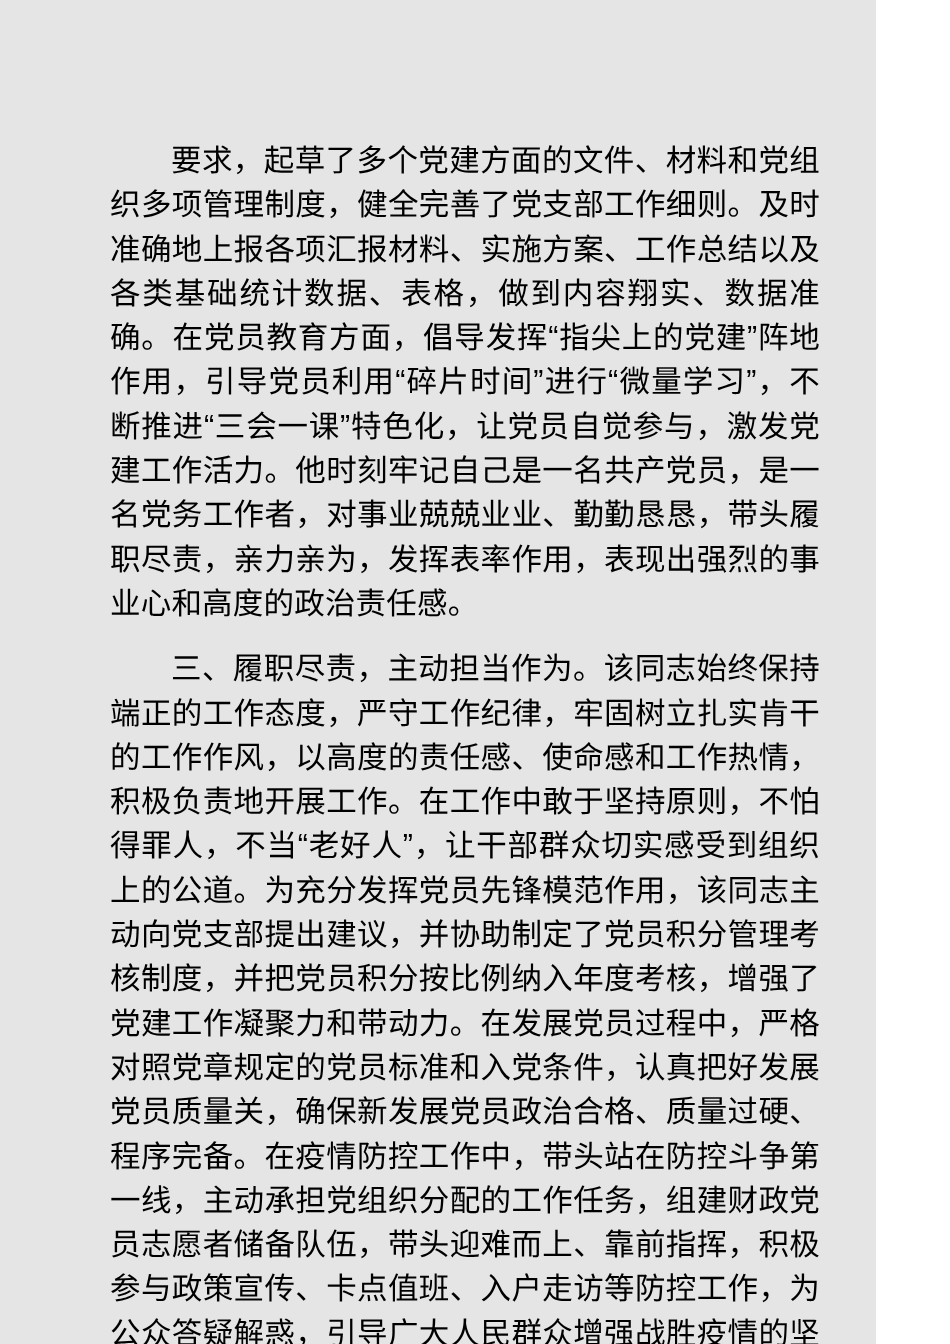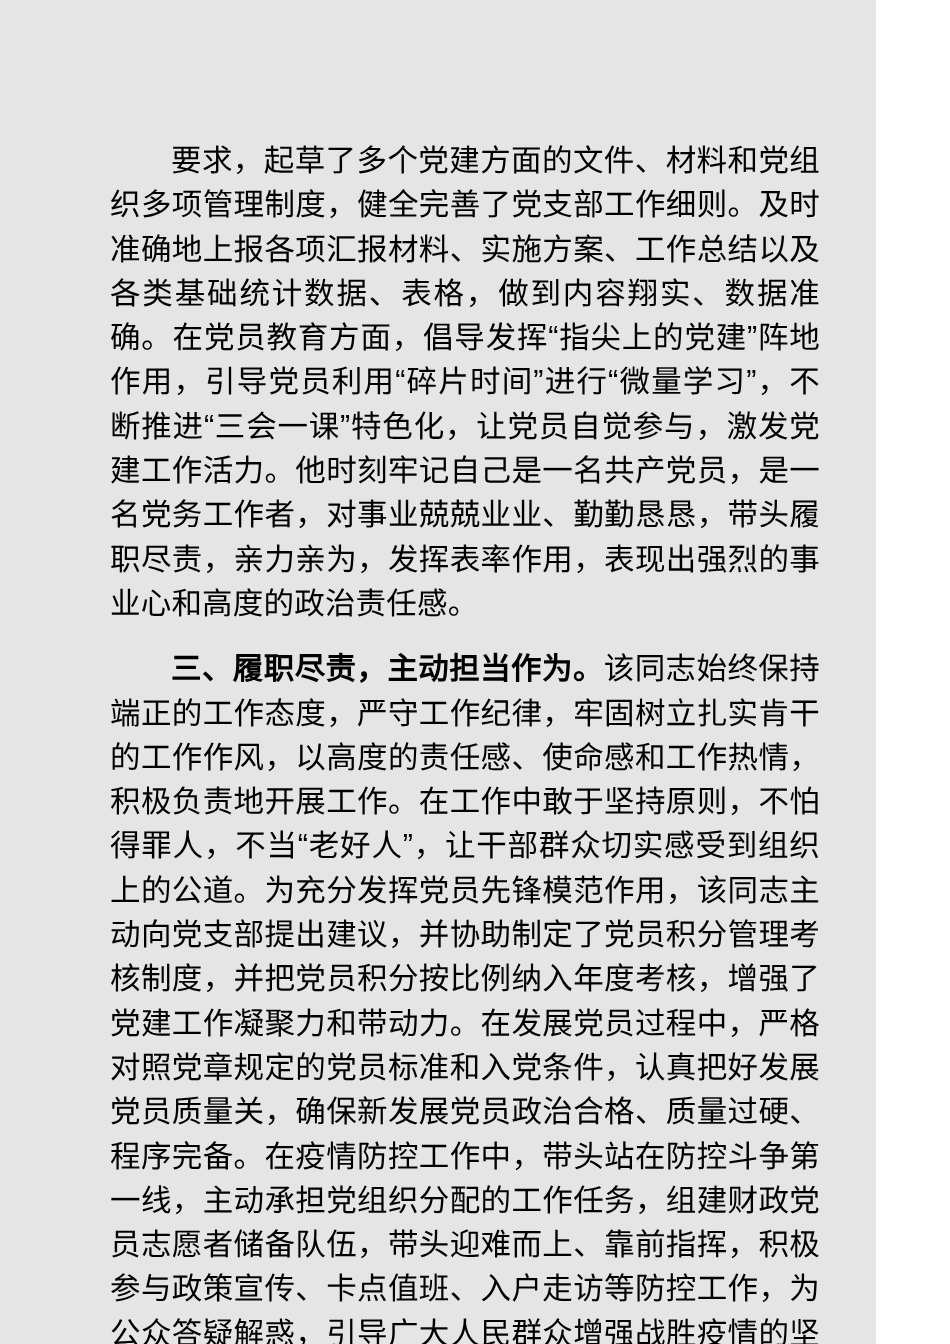--- a/index.html
+++ b/index.html
@@ -39,21 +39,21 @@
     color: #000000;
   }
   .para.indent {
     text-indent: 2em;
   }
   .para + .para {
     margin-top: 21px;
   }
   .para strong,
   .heading-run {
-    font-weight: bold;
+    font-weight: normal;
     letter-spacing: 0.2px;
   }
 </style>
 </head>
 <body>
 
 <div class="page">
   <div class="page-body">
 
     <p class="para indent">

